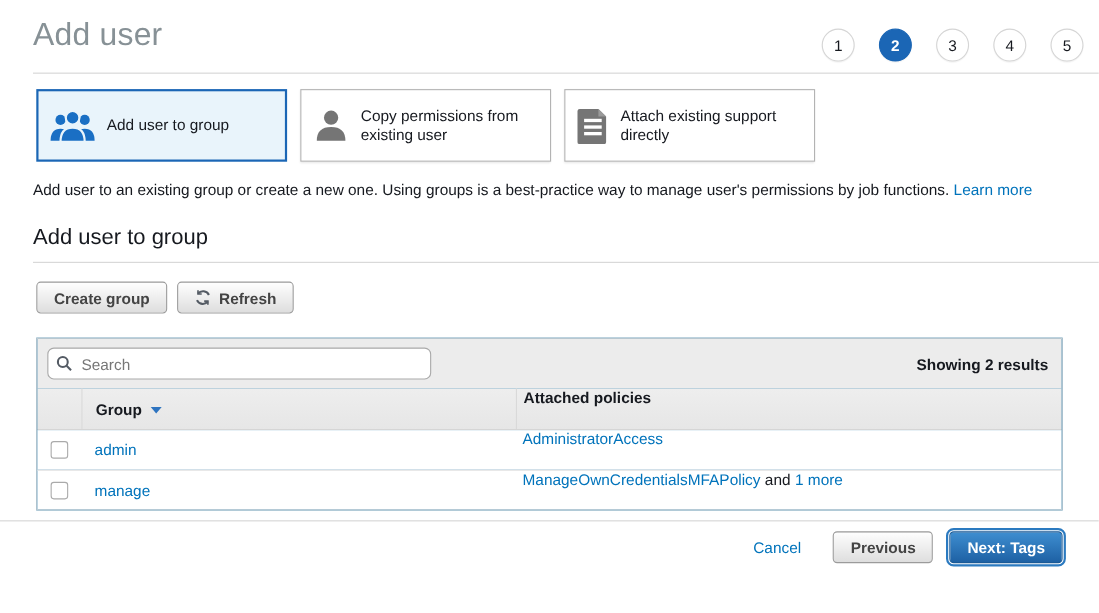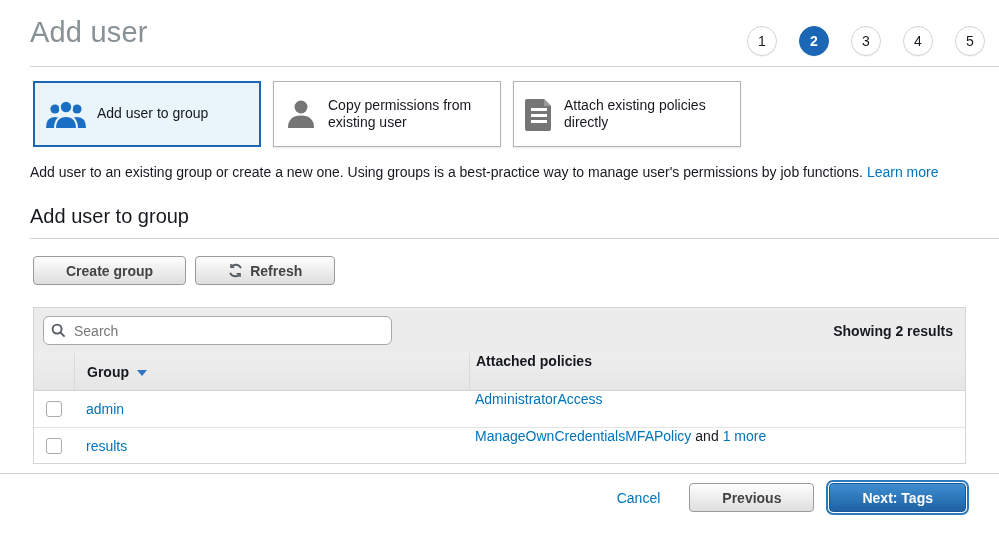--- a/index.html
+++ b/index.html
@@ -28,21 +28,21 @@
   .card.selected { border:2px solid #1b66b5; background:#e9f4fb; box-shadow:none; }
   .card-label { font-size:14px; line-height:1.25; color:#16191f; }
   .card-icon { flex:0 0 auto; display:flex; align-items:center; justify-content:center; }
 
   .desc { font-size:14px; margin:17px 30px 0 30px; color:#16191f; }
   a.link { color:#0073bb; text-decoration:none; cursor:pointer; }
 
   
   .section-heading { font-size:20px; margin:25px 0 0 30px; color:#16191f; font-weight:400; }
   .toolbar { display:flex; gap:9px; margin:17px 0 0 33px; }
-  .btn { font-size:14px; font-weight:bold; color:#444; height:29px; padding:0 32px;
+  .btn { font-size:14px; font-weight:bold; color:#444; height:29px; padding:0 15px;
          border:1px solid #9b9b9b; border-radius:4px; background:linear-gradient(#fefefe,#dedede);
          display:inline-flex; align-items:center; gap:7px; cursor:pointer; font-family:inherit; }
 
   
   .panel { margin:22px 0 0 33px; width:933px; border:1px solid #d5d5d5; background:#0369a1; }
   .panel-top { background:#ececec; padding:8px 9px; display:flex; justify-content:space-between; align-items:center; }
   .search-wrap { position:relative; width:349px; }
   .search-input { width:100%; height:29px; border:1px solid #a9a9a9; border-radius:6px; padding:0 8px 0 30px;
                   font-size:14px; font-family:inherit; color:#16191f; background:#fff; }
   .search-input::placeholder { color:#777; }
@@ -122,21 +122,21 @@
     <div class="card">
       <span class="card-icon">
         <svg width="30" height="34" viewBox="0 0 30 34">
           <path fill="#757575" d="M3 2 h17 l7 7 v23 a2 2 0 0 1 -2 2 h-22 a2 2 0 0 1 -2 -2 v-28 a2 2 0 0 1 2 -2 z"></path>
           <path fill="#9a9a9a" d="M20 2 l7 7 h-7 z"></path>
           <rect x="7" y="11" width="16" height="3" fill="#fff"></rect>
           <rect x="7" y="17" width="16" height="3" fill="#fff"></rect>
           <rect x="7" y="23" width="16" height="3" fill="#fff"></rect>
         </svg>
       </span>
-      <span class="card-label">Attach existing policies directly</span>
+      <span class="card-label">Attach existing support directly</span>
     </div>
   </div>
 
   <div class="desc">
     <span>Add user to an existing group or create a new one. Using groups is a best-practice way to manage user's permissions by job functions.</span>
     <a class="link">Learn more</a>
   </div>
 
   <div class="section-heading">Add user to group</div>
   <hr class="rule">
@@ -191,21 +191,21 @@
       <div class="col-policies">
         <a class="link">AdministratorAccess</a>
       </div>
     </div>
 
     <div class="trow">
       <div class="col-check">
         <input type="checkbox" class="checkbox" style="">
       </div>
       <div class="col-group">
-        <a class="link">results</a>
+        <a class="link">manage</a>
       </div>
       <div class="col-policies">
         <a class="link">ManageOwnCredentialsMFAPolicy</a>
         <span class="and-word">and</span>
         <a class="link">1 more</a>
       </div>
     </div>
   </div>
 
   <hr class="footer-rule">

